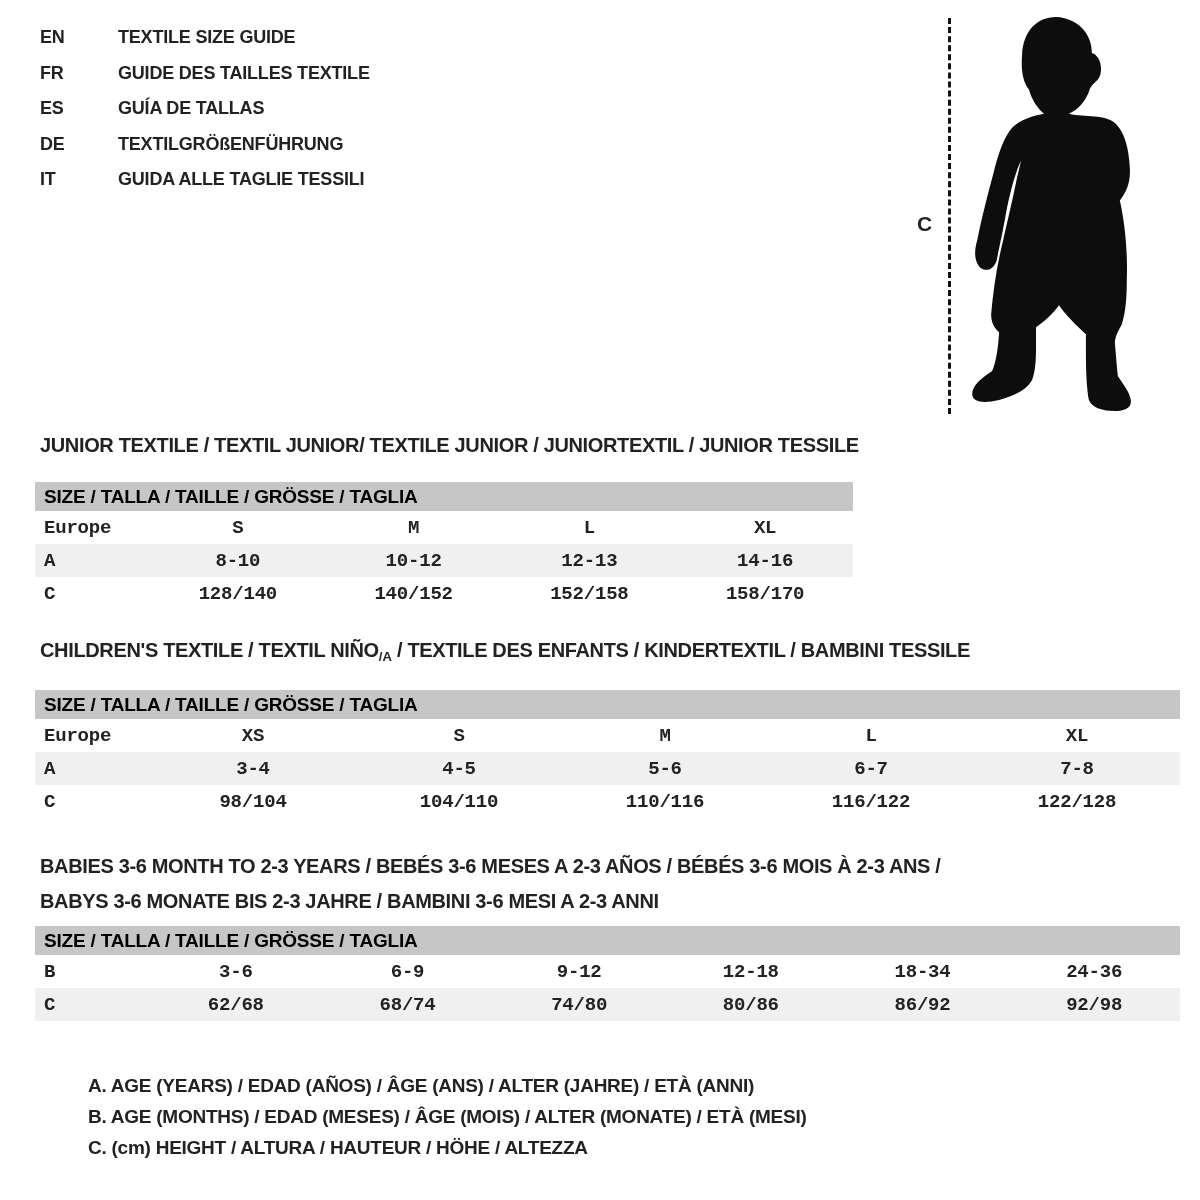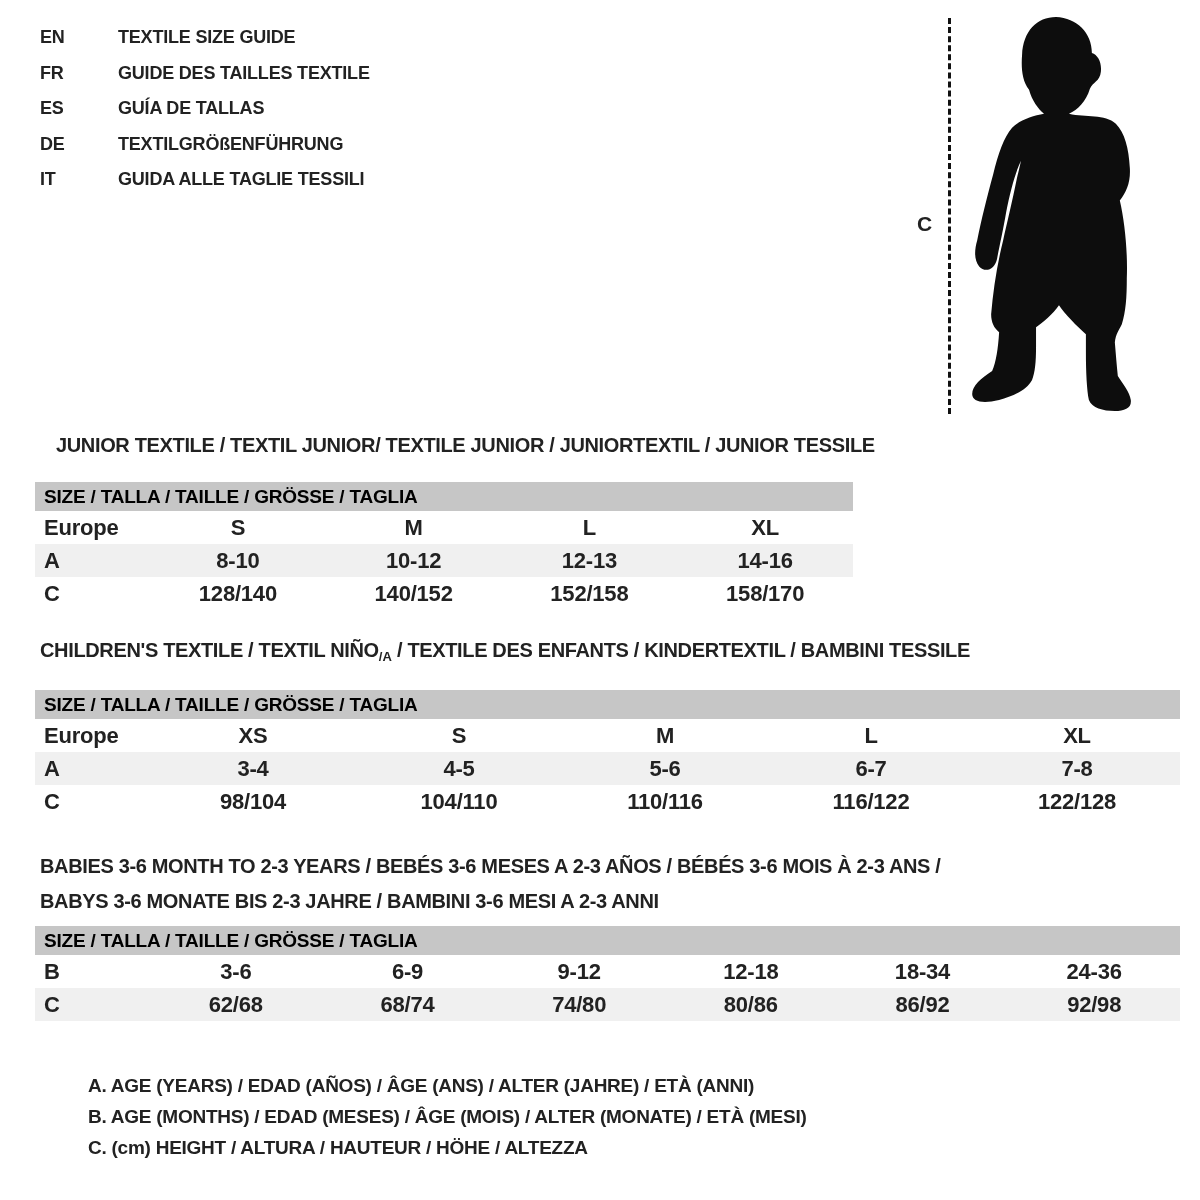--- a/index.html
+++ b/index.html
@@ -16,36 +16,36 @@
   .lang-code { width:78px; }
   .lang-title { white-space:nowrap; }
 
   
   .measure-line { left:948px; top:18px; height:396px; width:0; border-left:3px dashed #111111; }
   .measure-label { left:917px; top:212px; font-size:21px; }
   .silhouette { left:958px; top:13px; }
 
   
   .section-title { font-size:20px; letter-spacing:-0.35px; white-space:nowrap; }
-  .title-junior   { left:56px; top:434px; }
+  .title-junior   { left:40px; top:434px; }
   .title-children { left:40px; top:639px; }
   .title-babies   { left:40px; top:849px; line-height:35px; }
   .sub-a { font-size:13px; vertical-align:-4px; letter-spacing:0; }
 
   
   .size-table { position:absolute; left:35px; }
   .t-junior   { top:482px; width:818px; }
   .t-children { top:690px; width:1145px; }
   .t-babies   { top:926px; width:1145px; }
   .thead {
     height:29px; background:#c6c6c6; color:#000000;
     display:flex; align-items:center; padding-left:9px; box-sizing:border-box;
     font-size:19px; letter-spacing:-0.2px;
   }
-  .trow { display:grid; height:33px; align-items:center; font-size:22px; letter-spacing:-0.2px; }
+  .trow { display:grid; height:33px; align-items:center; font-size:19px; letter-spacing:-0.2px;font-family:Liberation Mono, monospace; }
   .cols4 { grid-template-columns:115px repeat(4,1fr); }
   .cols5 { grid-template-columns:115px repeat(5,1fr); }
   .cols6 { grid-template-columns:115px repeat(6,1fr); }
   .rlabel { padding-left:9px; }
   .cell { text-align:center; }
   .alt { background:#f0f0f0; }
 
   
   .legend { left:40px; top:1070px; font-size:19px; line-height:31px; letter-spacing:-0.25px;margin-left:48px; }
   .legend div { white-space:nowrap; }

